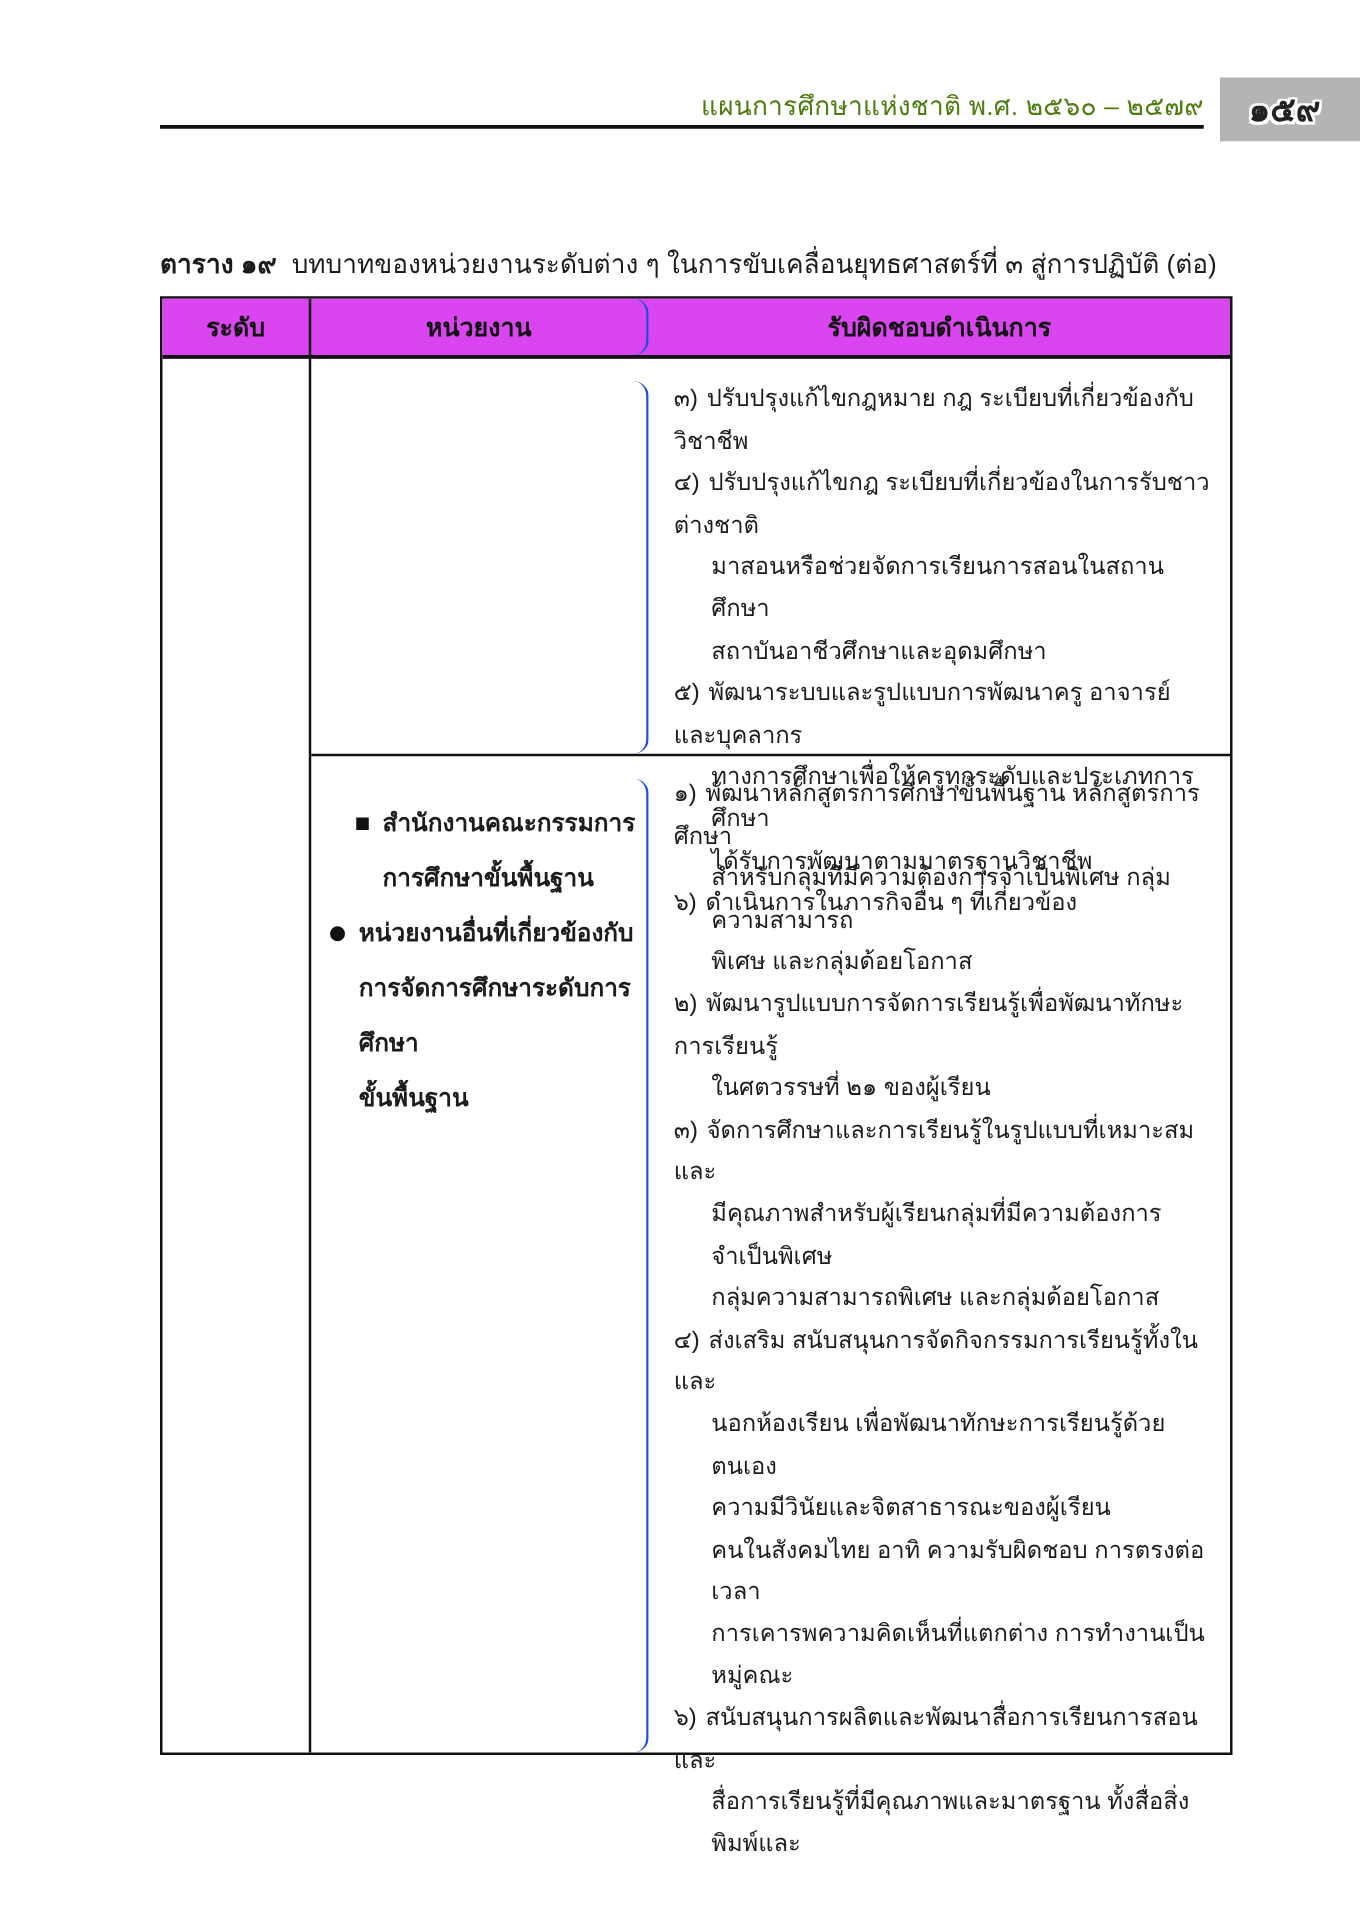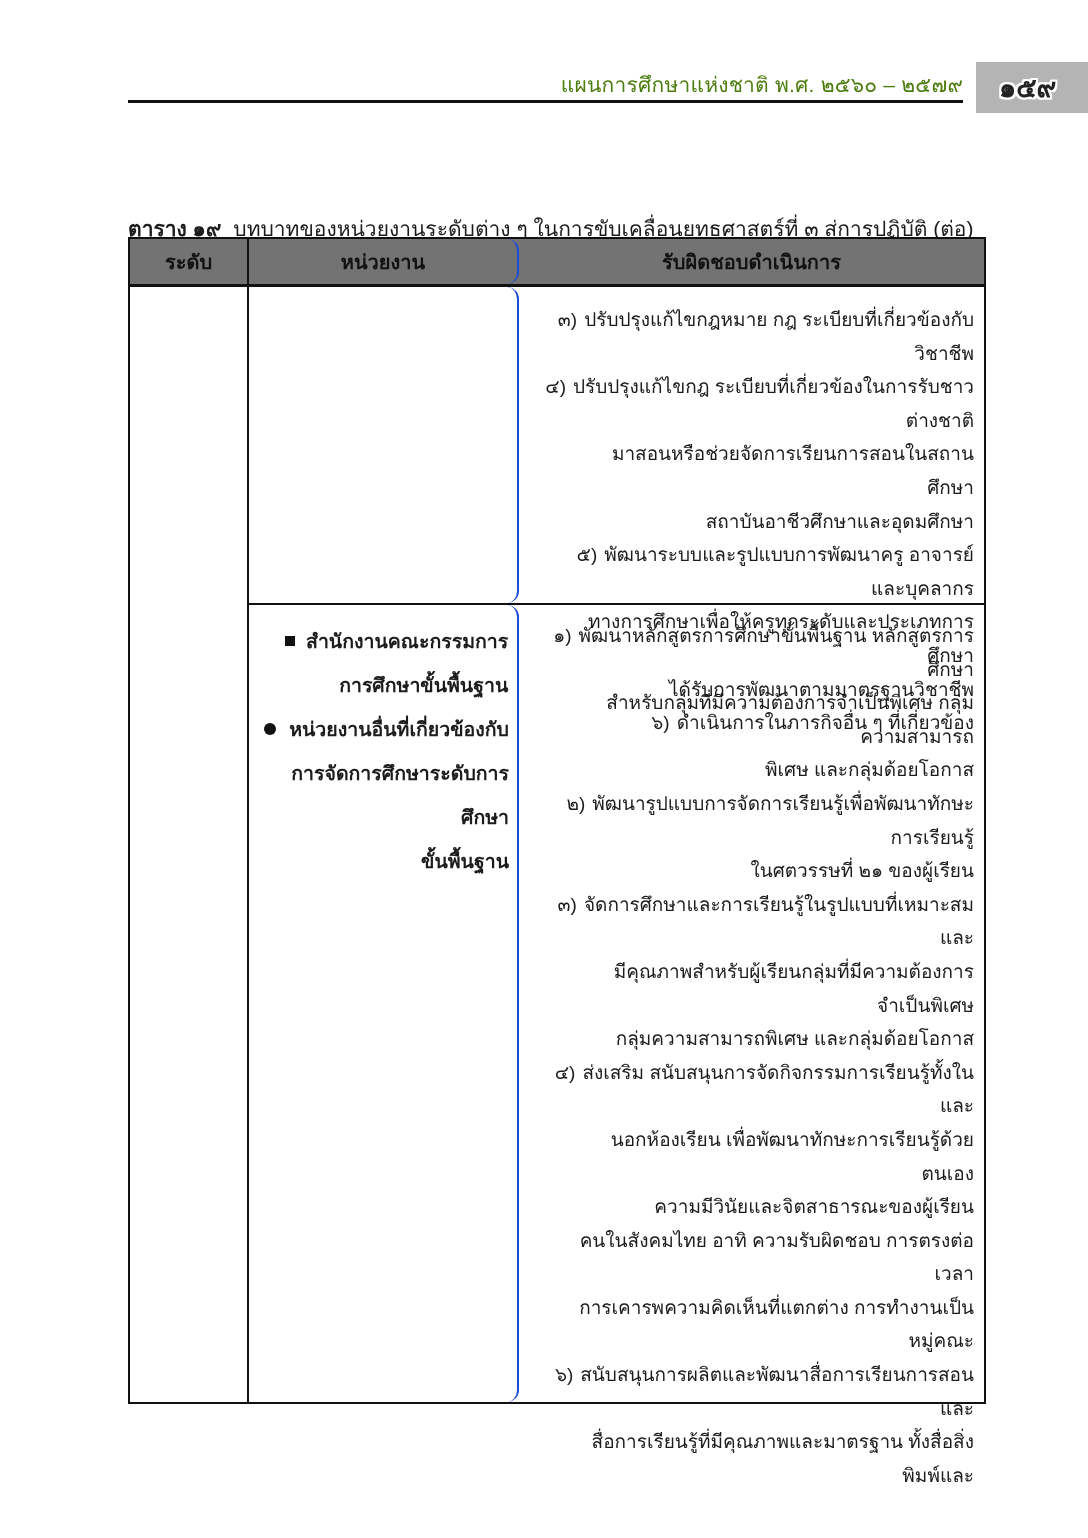--- a/index.html
+++ b/index.html
@@ -31,51 +31,51 @@
   .page-badge .num {
     font-weight:bold; font-size:27px; color:#222;
     text-shadow:
       -2px -2px 0 #fff, 2px -2px 0 #fff, -2px 2px 0 #fff, 2px 2px 0 #fff,
       -2px 0 0 #fff, 2px 0 0 #fff, 0 -2px 0 #fff, 0 2px 0 #fff;
   }
 
   
   .caption {
     position:absolute; left:128px; top:194px; width:900px;
-    font-size:21px; white-space:nowrap;margin-top:18px;
+    font-size:21px; white-space:nowrap;
   }
   .caption .label { font-weight:bold; margin-right:12px; }
 
   
   .table {
     position:absolute; left:128px; top:237px;
     width:858px; height:1167px;
     border:2px solid #111;
     display:flex; flex-direction:column;
     background:#fff;
   }
   .thead {
     display:flex; height:48px; flex:0 0 48px;
-    background:#737373; border-bottom:3px solid #111;
+    background:#d946ef; border-bottom:3px solid #111;
   }
   .th {
     display:flex; align-items:center; justify-content:center;
     font-weight:bold; font-size:20px; color:#111;
   }
   .col-level  { width:119px; flex:0 0 119px; border-right:2px solid #111; }
   .col-agency { width:270px; flex:0 0 270px; border-right:2px solid #1d4ed8;border-radius:12px; }
   .col-resp   { flex:1 1 auto; }
 
-  .tbody { display:flex; flex:1 1 auto; min-height:0;text-align:right; }
+  .tbody { display:flex; flex:1 1 auto; min-height:0; }
   .level-cell { }
   .rows-wrap { flex:1 1 auto; display:flex; flex-direction:column; min-height:0; }
   .trow { display:flex; min-height:0; }
   .trow-1 { flex:0 0 318px; border-bottom:2px solid #111; }
   .trow-2 { flex:1 1 auto; }
-  .agency-cell { padding:14px 8px 0 15px; }
+  .agency-cell { padding:14px 8px 0 15px;margin-top:18px; }
   .resp-cell   { padding:14px 10px 0 20px; }
   .trow-1 .resp-cell { padding-top:16px; }
 
   
   .task { font-size:19px; }
   .task-line { line-height:33.6px; }
   .task-line.cont { padding-left:30px; }
   .task-num { margin-right:7px; }
 
   

